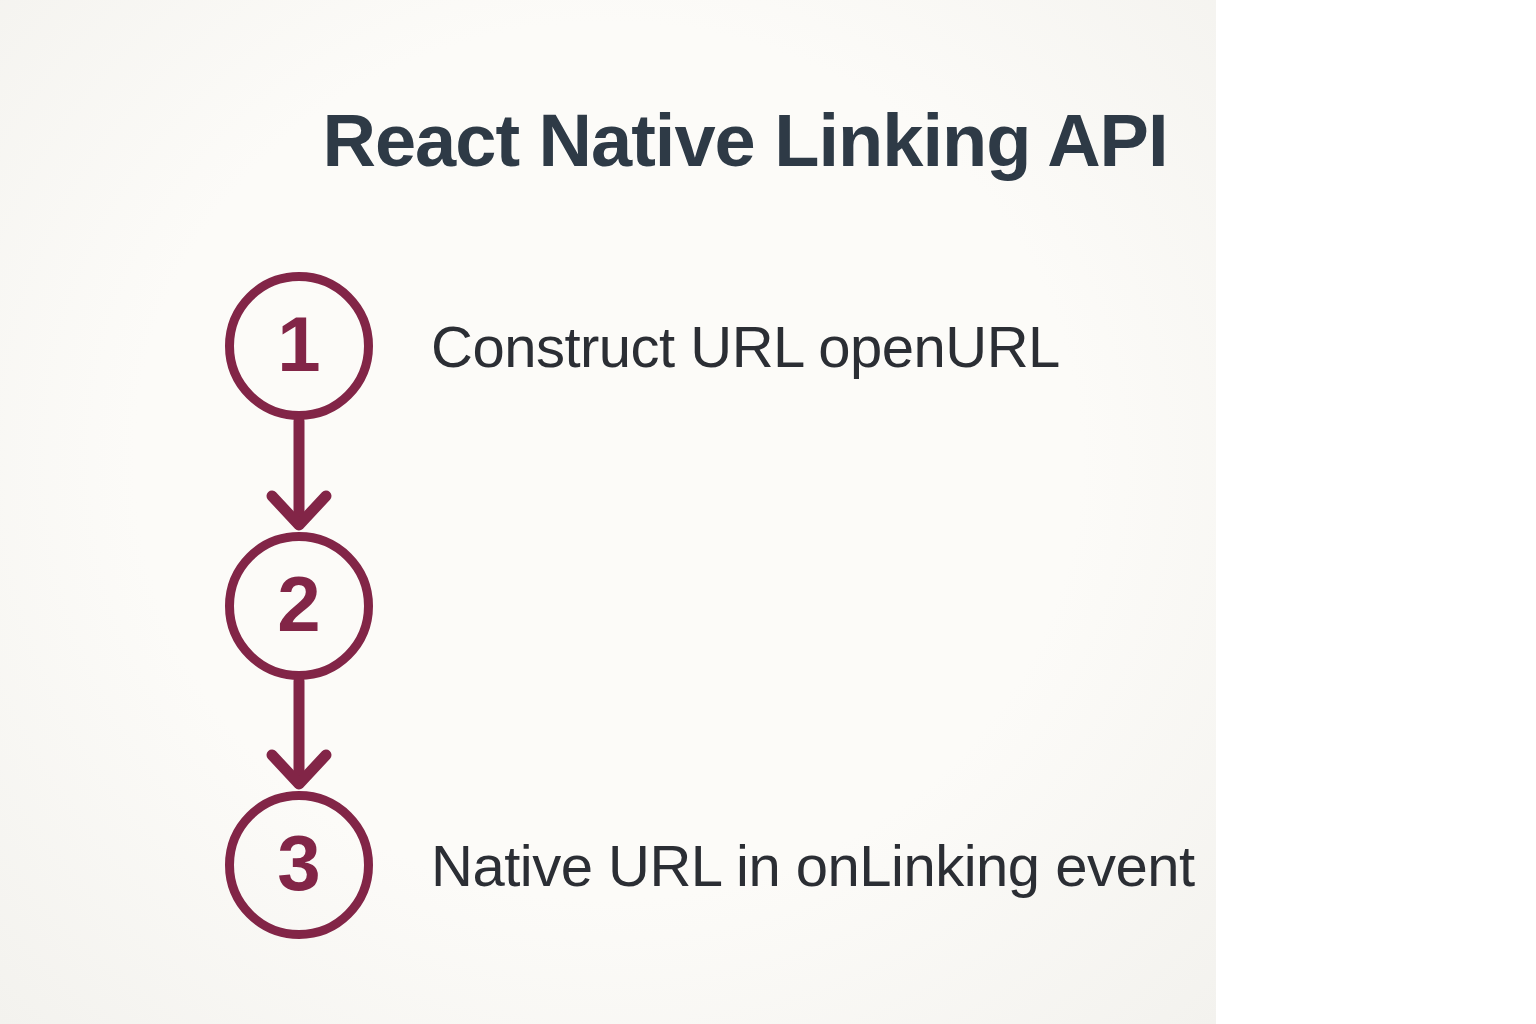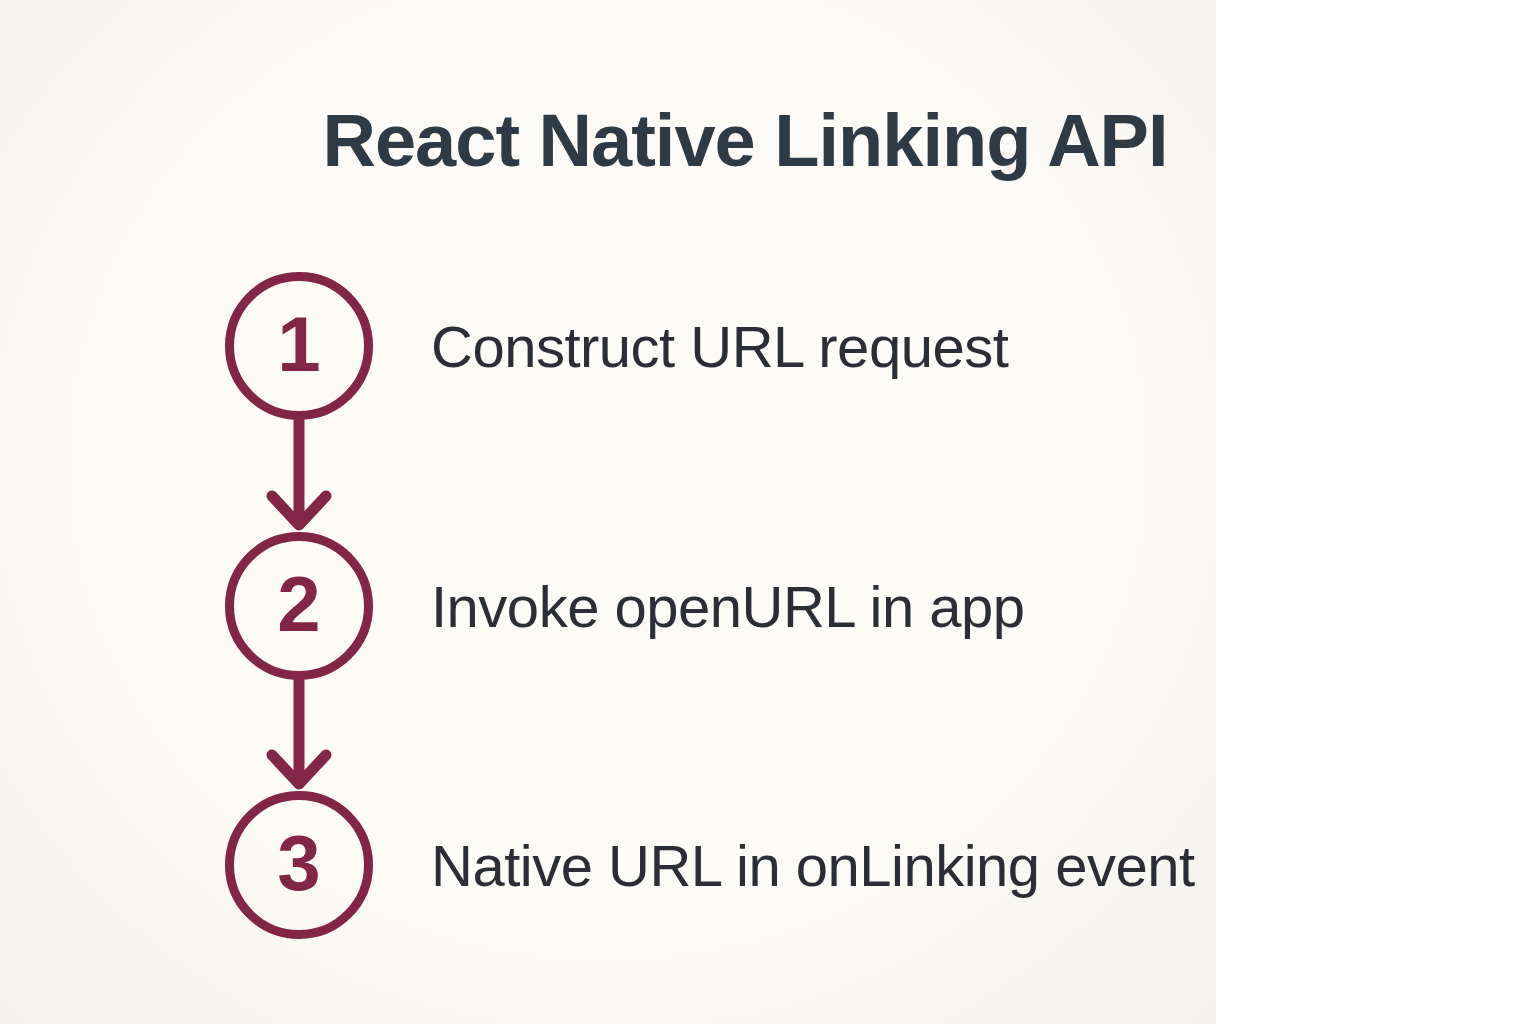--- a/index.html
+++ b/index.html
@@ -85,33 +85,32 @@
 <body>
 
 <div class="page">
 
   <h1 class="title">React Native Linking API</h1>
 
   <div class="step step-1">
     <div class="circle">
       <span class="num">1</span>
     </div>
-    <div class="label">Construct URL request</div>
+    <div class="label">Construct URL openURL</div>
   </div>
 
   <svg class="arrow arrow-1" viewBox="0 0 100 114" aria-hidden="true">
     <line x1="50" y1="2" x2="50" y2="104"></line>
     <polyline points="23,77 50,106 77,77"></polyline>
   </svg>
 
   <div class="step step-2">
     <div class="circle">
       <span class="num">2</span>
     </div>
-    <div class="label">Invoke openURL in app</div>
   </div>
 
   <svg class="arrow arrow-2" viewBox="0 0 100 113" aria-hidden="true">
     <line x1="50" y1="2" x2="50" y2="103"></line>
     <polyline points="23,76 50,105 77,76"></polyline>
   </svg>
 
   <div class="step step-3">
     <div class="circle">
       <span class="num">3</span>

